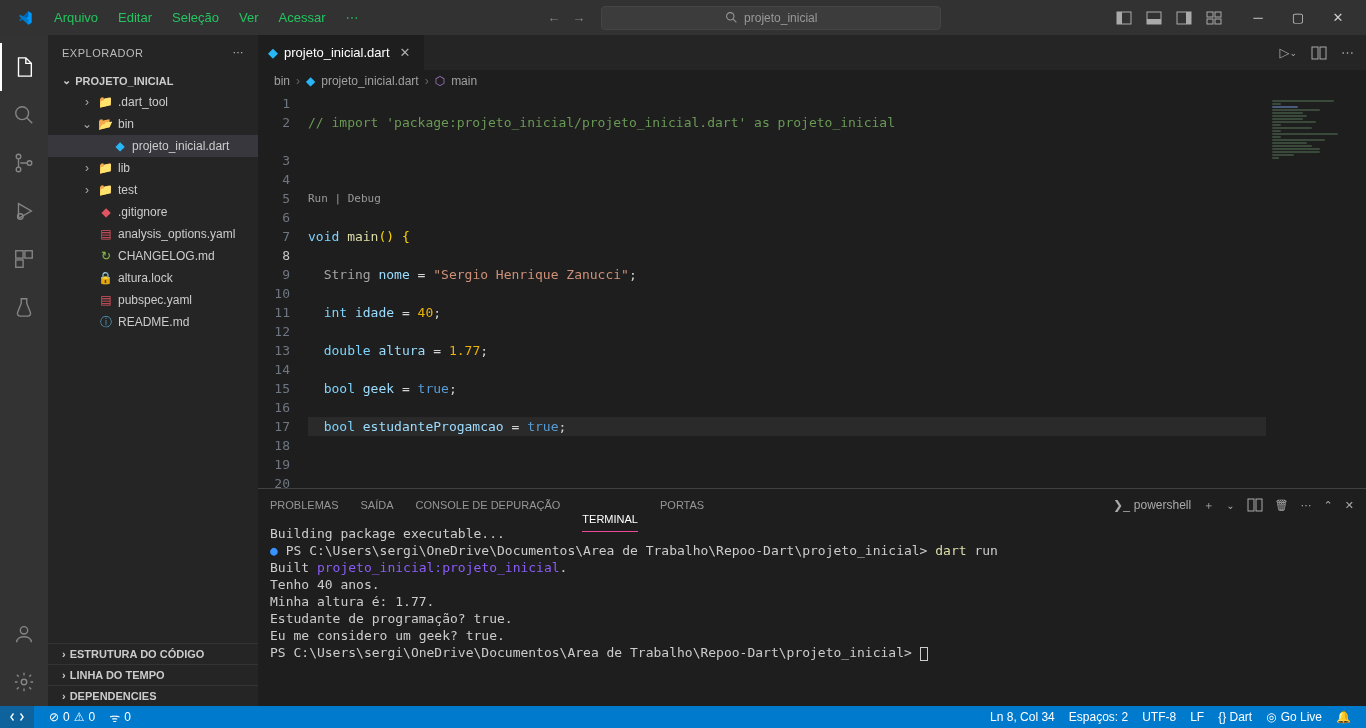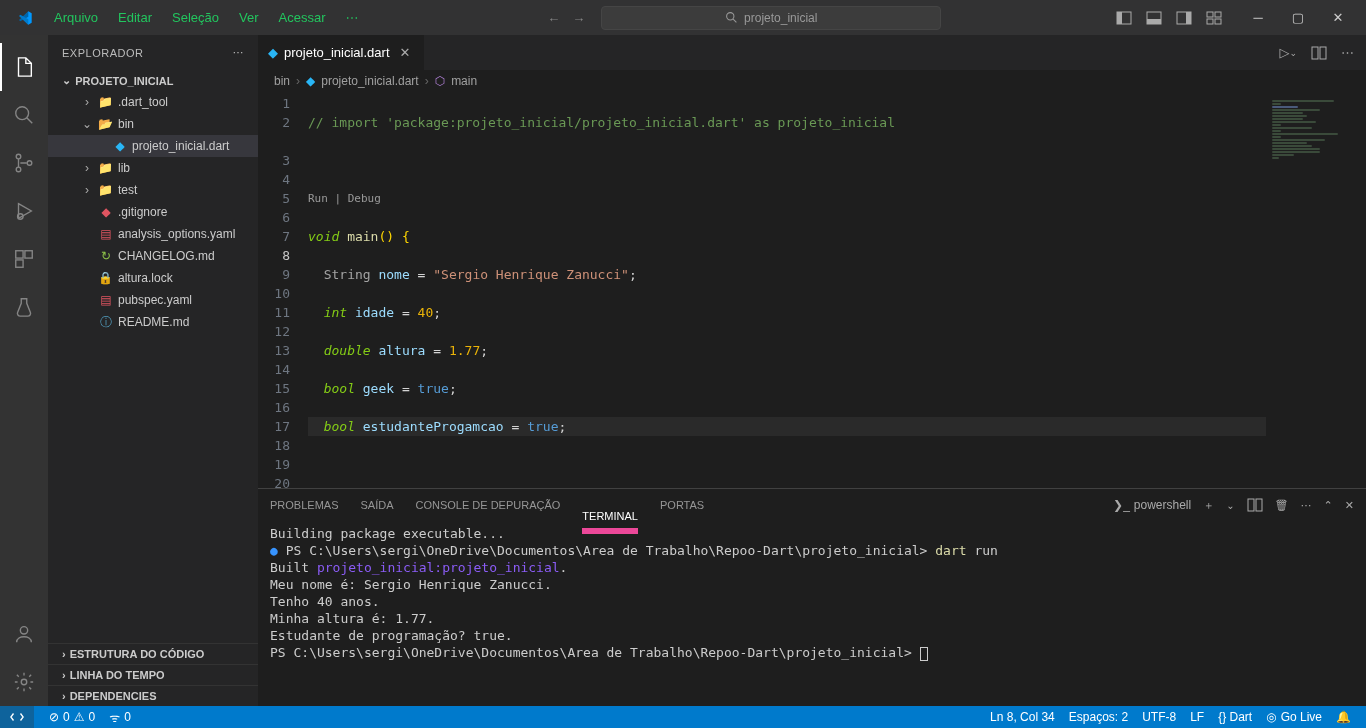--- a/index.html
+++ b/index.html
@@ -180,21 +180,21 @@
   line-height: 19px;
   white-space: pre;
   padding-top: 2px;
   color: #d4d4d4;
   position:relative;
 }
 .code .line { height:19px; }
 .code .line.highlighted { background: #2a2a2a; }
 .codelens { color:#999; font-size:11px; height:19px; display:flex; align-items:center;}
 .c-comment { color:#6a9955; }
-.c-keyword { color:#84cc16;font-style:italic; }
+.c-keyword { color:#7dd3fc; }
 .c-type { color:#a3a3a3; }
 .c-ident { color:#9cdcfe; }
 .c-func { color:#dcdcaa; }
 .c-string { color:#ce9178; }
 .c-number { color:#eab308; }
 .c-bool { color:#569cd6; }
 .c-punct { color:#d4d4d4; }
 .c-brace1 { color:#ffd700; }
 
 .minimap { width:100px; background:#1e1e1e; position:relative; padding:8px 6px;}
@@ -210,21 +210,21 @@
 .panel-tabs {
   height: 32px;
   display: flex;
   align-items: center;
   padding: 0 12px;
   gap: 22px;
   font-size: 11px;
   color: #969696;
 }
 .panel-tabs .ptab { cursor:pointer; padding:6px 0; }
-.panel-tabs .ptab.active { color:#fff; border-bottom:6px solid #ec4899;margin-top:28px; }
+.panel-tabs .ptab.active { color:#fff; border-bottom:1px solid #ec4899;margin-top:28px; }
 .panel-right { margin-left:auto; display:flex; align-items:center; gap:12px; color:#aaa;}
 .panel-right .term-label { font-size:12px; display:flex; align-items:center; gap:4px;}
 .terminal-body {
   flex:1;
   font-family: Consolas, monospace;
   font-size: 13px;
   line-height: 17px;
   padding: 4px 12px;
   color: #cccccc;
   overflow:auto;
@@ -573,24 +573,24 @@
           <span>🗑</span>
           <span>⋯</span>
           <span>⌃</span>
           <span>✕</span>
         </div>
       </div>
       <div class="terminal-body">
 <div>  <span>Building package executable...</span></div>
 <div><span class="bullet">●</span> <span>PS C:\Users\sergi\OneDrive\Documentos\Area de Trabalho\Repoo-Dart\projeto_inicial&gt;</span> <span class="cmd-dart">dart</span> <span>run</span></div>
 <div>  <span>Built </span><span class="built">projeto_inicial:projeto_inicial</span><span>.</span></div>
-<div>  <span>Meu nome é: Sergio Henrique Zanucci.</span></div>
 <div>  <span>Tenho 40 anos.</span></div>
 <div>  <span>Minha altura é: 1.77.</span></div>
 <div>  <span>Estudante de programação? true.</span></div>
+<div>  <span>Eu me considero um geek? true.</span></div>
 <div>  <span>PS C:\Users\sergi\OneDrive\Documentos\Area de Trabalho\Repoo-Dart\projeto_inicial&gt;</span> <span class="cursor-box"></span></div>
       </div>
     </div>
   </div>
 </div>
 
 <div class="statusbar">
   <div class="remote-badge">
     <svg viewBox="0 0 16 16" width="14" height="14">
         <path d="M4 4l-3 4 3 4M12 4l3 4-3 4" fill="none" stroke="#fff" stroke-width="1.5"></path>

